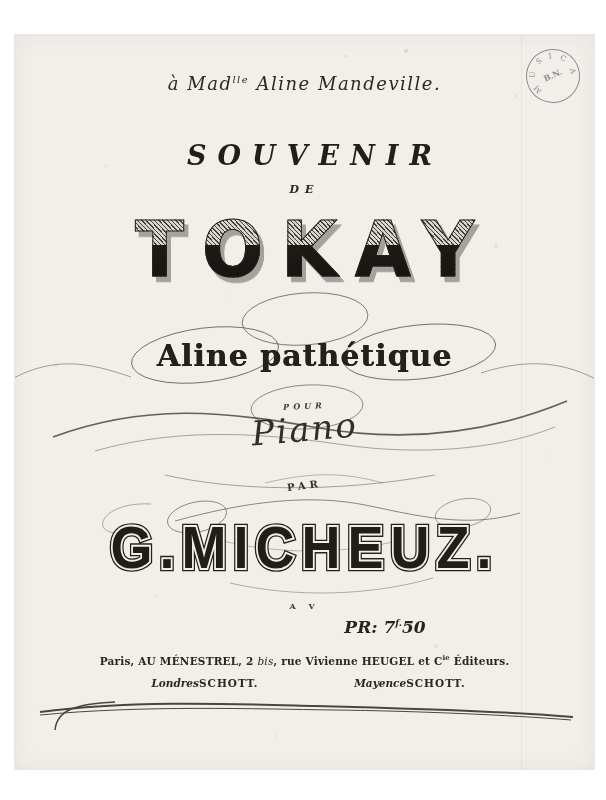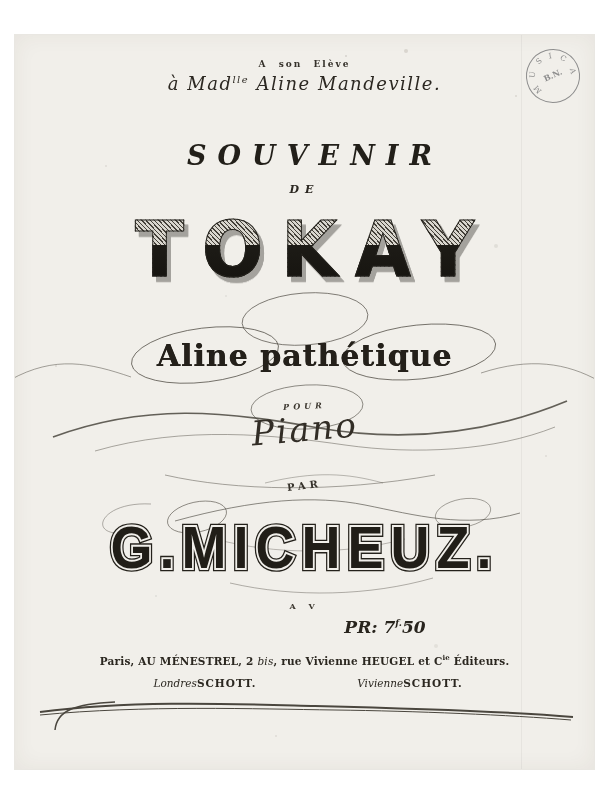--- a/index.html
+++ b/index.html
@@ -63,21 +63,21 @@
 
   
   .av{top:566px;font-size:8px;font-weight:bold;letter-spacing:5px;color:#3c372f;}
   .opus{left:105px;top:582px;width:180px;text-align:center;font-size:17px;font-weight:bold;font-style:italic;color:#28241d;}
   .price{left:275px;top:582px;width:190px;text-align:center;font-size:17px;font-weight:bold;font-style:italic;color:#28241d;}
   .price sup{font-size:9px;}
   .publine{top:618px;font-size:10.5px;letter-spacing:.2px;color:#2b2720;font-weight:bold;}
   .publine .it{font-style:italic;font-weight:normal;}
   .publine sup{font-size:7px;}
   .agent{top:642px;font-size:10.5px;color:#2b2720;text-align:center;}
-  .agent .city{font-style:italic;font-weight:normal;}
+  .agent .city{font-style:italic;font-weight:bold;}
   .agent .house{font-weight:bold;letter-spacing:1px;margin-left:0;}
   .agent-left{left:115px;width:150px;}
   .agent-right{left:315px;width:160px;}
 
   .flourish-svg{position:absolute;left:0;top:250px;width:579px;height:312px;}
   .fold-svg{position:absolute;left:0;top:655px;width:579px;height:50px;}
   svg path, svg ellipse{fill:none;stroke:#4a463e;}
 </style>
 </head>
 <body>
@@ -92,21 +92,20 @@
       <div class="stamp-ring"></div>
       <span class="stamp-letter" style="--a:-115deg">M</span>
       <span class="stamp-letter" style="--a:-70deg">U</span>
       <span class="stamp-letter" style="--a:-28deg">S</span>
       <span class="stamp-letter" style="--a:8deg">I</span>
       <span class="stamp-letter" style="--a:46deg">C</span>
       <span class="stamp-letter" style="--a:92deg">A</span>
       <div class="stamp-center">B.N.</div>
     </div>
 
-    <div class="abs ctr ded1">A son Elève</div>
     <div class="abs ctr ded2">
       <span>à Mad</span><sup>lle</sup><span> Aline Mandeville.</span>
     </div>
 
     <div class="abs ctr souvenir">SOUVENIR</div>
     <div class="abs ctr de">DE</div>
     <div class="abs ctr tokay">TOKAY</div>
 
     <svg class="flourish-svg" viewBox="0 0 579 312">
       <ellipse cx="290" cy="34" rx="63" ry="26" transform="rotate(-4 290 34)" stroke-width="0.9" opacity="0.75"></ellipse>
@@ -144,21 +143,21 @@
     </div>
 
     <div class="abs ctr publine">
       <span>Paris, AU MÉNESTREL, 2 </span><span class="it">bis</span><span>, rue Vivienne HEUGEL et C</span><sup>ie</sup><span> Éditeurs.</span>
     </div>
 
     <div class="abs agent agent-left">
       <span class="city">Londres</span><span class="house">SCHOTT.</span>
     </div>
     <div class="abs agent agent-right">
-      <span class="city">Vivienne</span><span class="house">SCHOTT.</span>
+      <span class="city">Mayence</span><span class="house">SCHOTT.</span>
     </div>
 
     <svg class="fold-svg" viewBox="0 0 579 50">
       <path d="M 25 22 C 120 10 220 14 300 16 S 500 22 558 27" stroke="rgba(90,80,60,.12)" stroke-width="2"></path>
       <path d="M 25 25 C 130 15 240 19 320 20 S 495 25 556 30" stroke="rgba(120,110,90,.08)" stroke-width="1"></path>
       <path d="M 100 12 C 60 14 42 20 40 40" stroke="rgba(90,80,60,.08)" stroke-width="1.5"></path>
     </svg>
 
   </div>
 </div>

